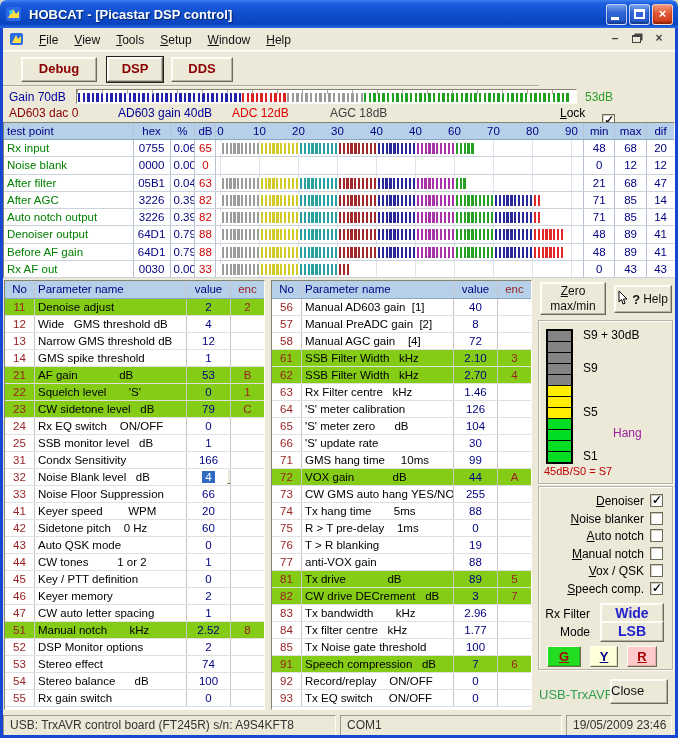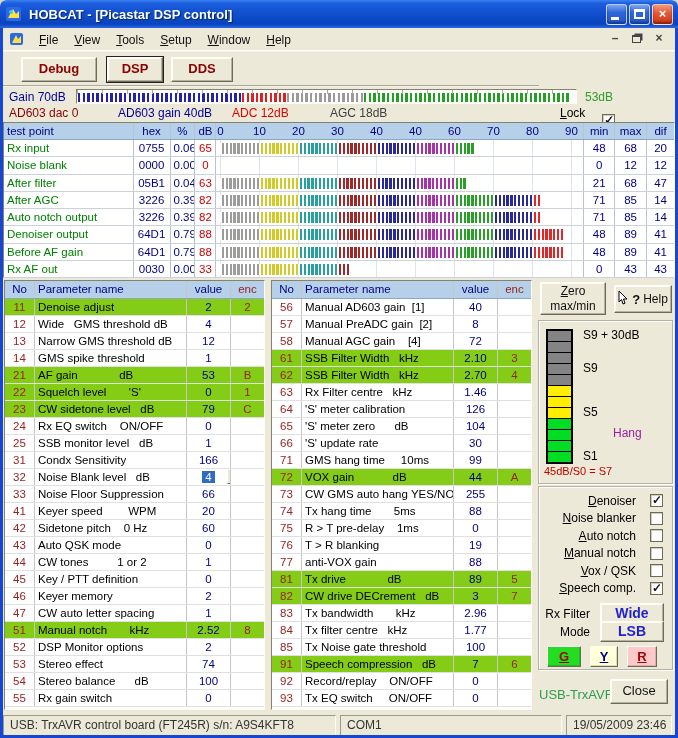--- a/index.html
+++ b/index.html
@@ -101,29 +101,29 @@
   .btn-help b{font-size:13px}
   .groupbox{position:absolute;left:0;width:135px;border:1px solid #b5b2a5;box-shadow:inset 1px 1px 0 #fdfcf9,1px 1px 0 #fdfcf9;background:#ece9d8}
   .group1{top:40px;height:164px}
   .group2{top:206px;height:184px}
   .smeter{position:absolute;left:7px;top:8px;background:#000;padding:2px;display:flex;flex-direction:column;gap:1px}
   .seg{width:23px;height:10px}
   .smlabel{position:absolute;left:44px;color:#000;font-size:12px;white-space:nowrap}
   .hang{position:absolute;left:74px;top:105px;color:#a020a0}
   .smreadout{position:absolute;left:5px;top:144px;color:#c00000;font-size:11px;white-space:nowrap}
   .cbrows{position:absolute;left:0;top:7px;right:9px;display:flex;flex-direction:column;gap:4.5px}
-  .cbrow{display:flex;align-items:center;justify-content:flex-end;gap:14px;height:13px;color:#000}
+  .cbrow{display:flex;align-items:flex-start;justify-content:flex-end;gap:6px;height:13px;color:#000}
   .selrow{position:absolute;right:8px;display:flex;align-items:center;gap:10px}
   .selrow .sel-label{color:#000;white-space:nowrap}
   .selbtn{width:64px;height:21px;text-align:center;font-weight:bold;font-size:14px;color:#2222cc;line-height:19px}
   .row-rxfilter{top:116px}.row-mode{top:134px}
   .gyr{position:absolute;left:8px;top:159px;display:flex;gap:9px}
   .gyrbtn{height:21px;text-align:center;font-weight:bold;font-size:13px;line-height:19px;border:1px solid;border-color:#fffdf4 #6d6a58 #6d6a58 #fffdf4;box-shadow:inset -1px -1px 0 #00000022}
   .usb{position:absolute;left:1px;top:407px;color:#2f9e4f;font-size:13px}
-  .btn-close{position:absolute;left:72px;top:399px;width:58px;height:25px;font-size:13px;color:#111;text-align:center;line-height:22px}
+  .btn-close{position:absolute;left:72px;top:399px;width:58px;height:25px;font-size:13px;color:#111;text-align:left;line-height:22px}
 
   
   .statusbar{position:absolute;left:3px;top:712px;width:672px;height:23px;padding-top:3px}
   .spanel{position:absolute;top:3px;height:32px;border:1px solid;border-color:#9d9a8b #fffdf4 #fffdf4 #9d9a8b;font-size:12px;color:#333;padding:2px 6px;white-space:nowrap;overflow:hidden}
   u{text-decoration:underline}
 </style>
 </head>
 <body>
 
 <div class="window">

